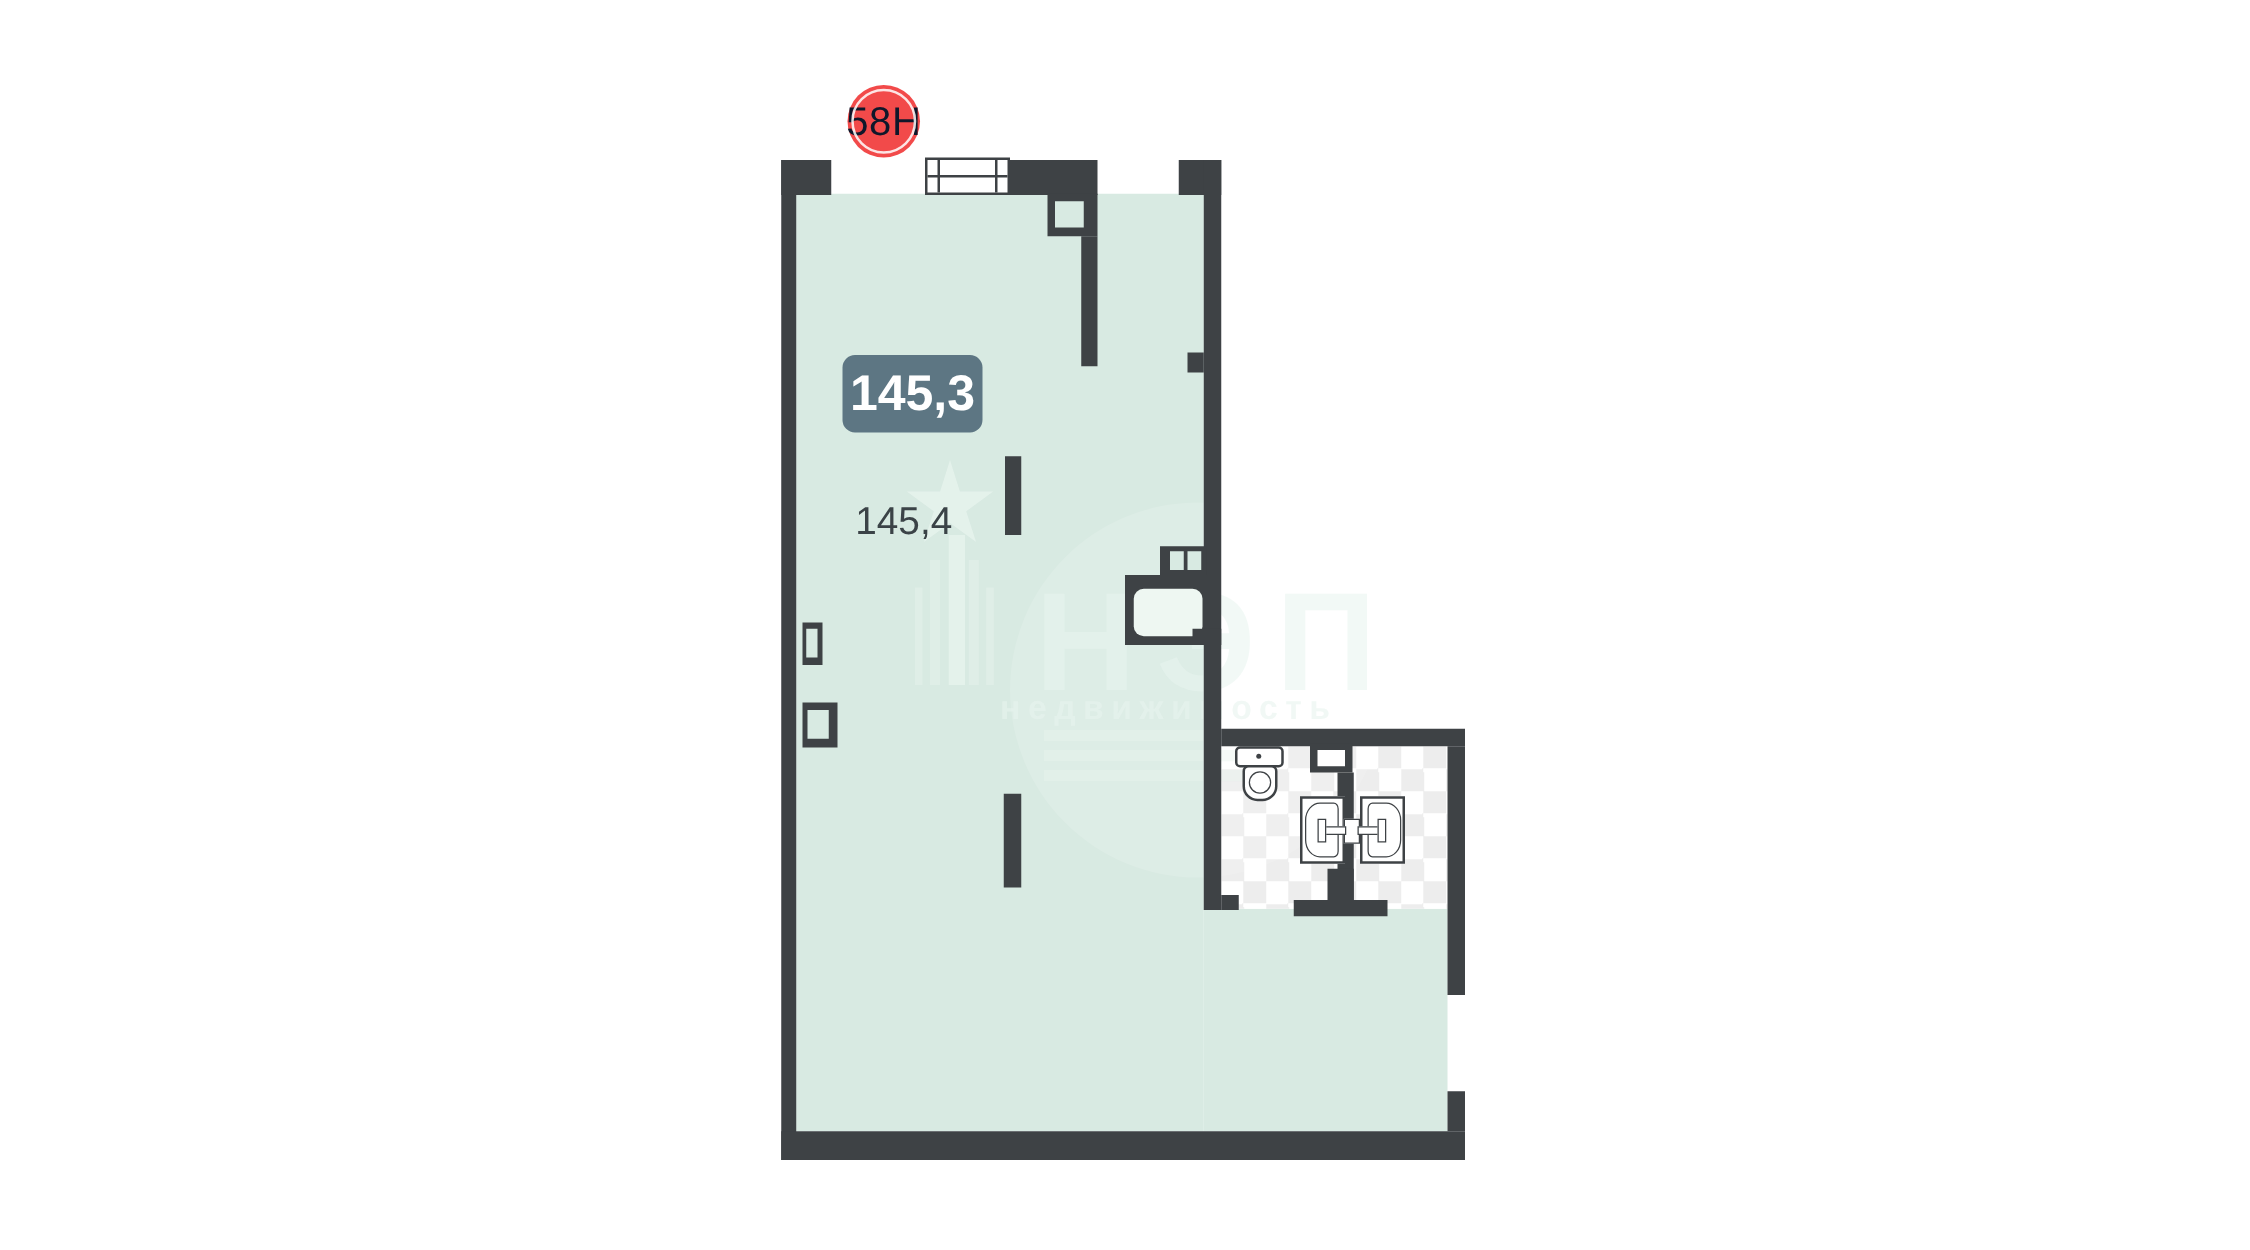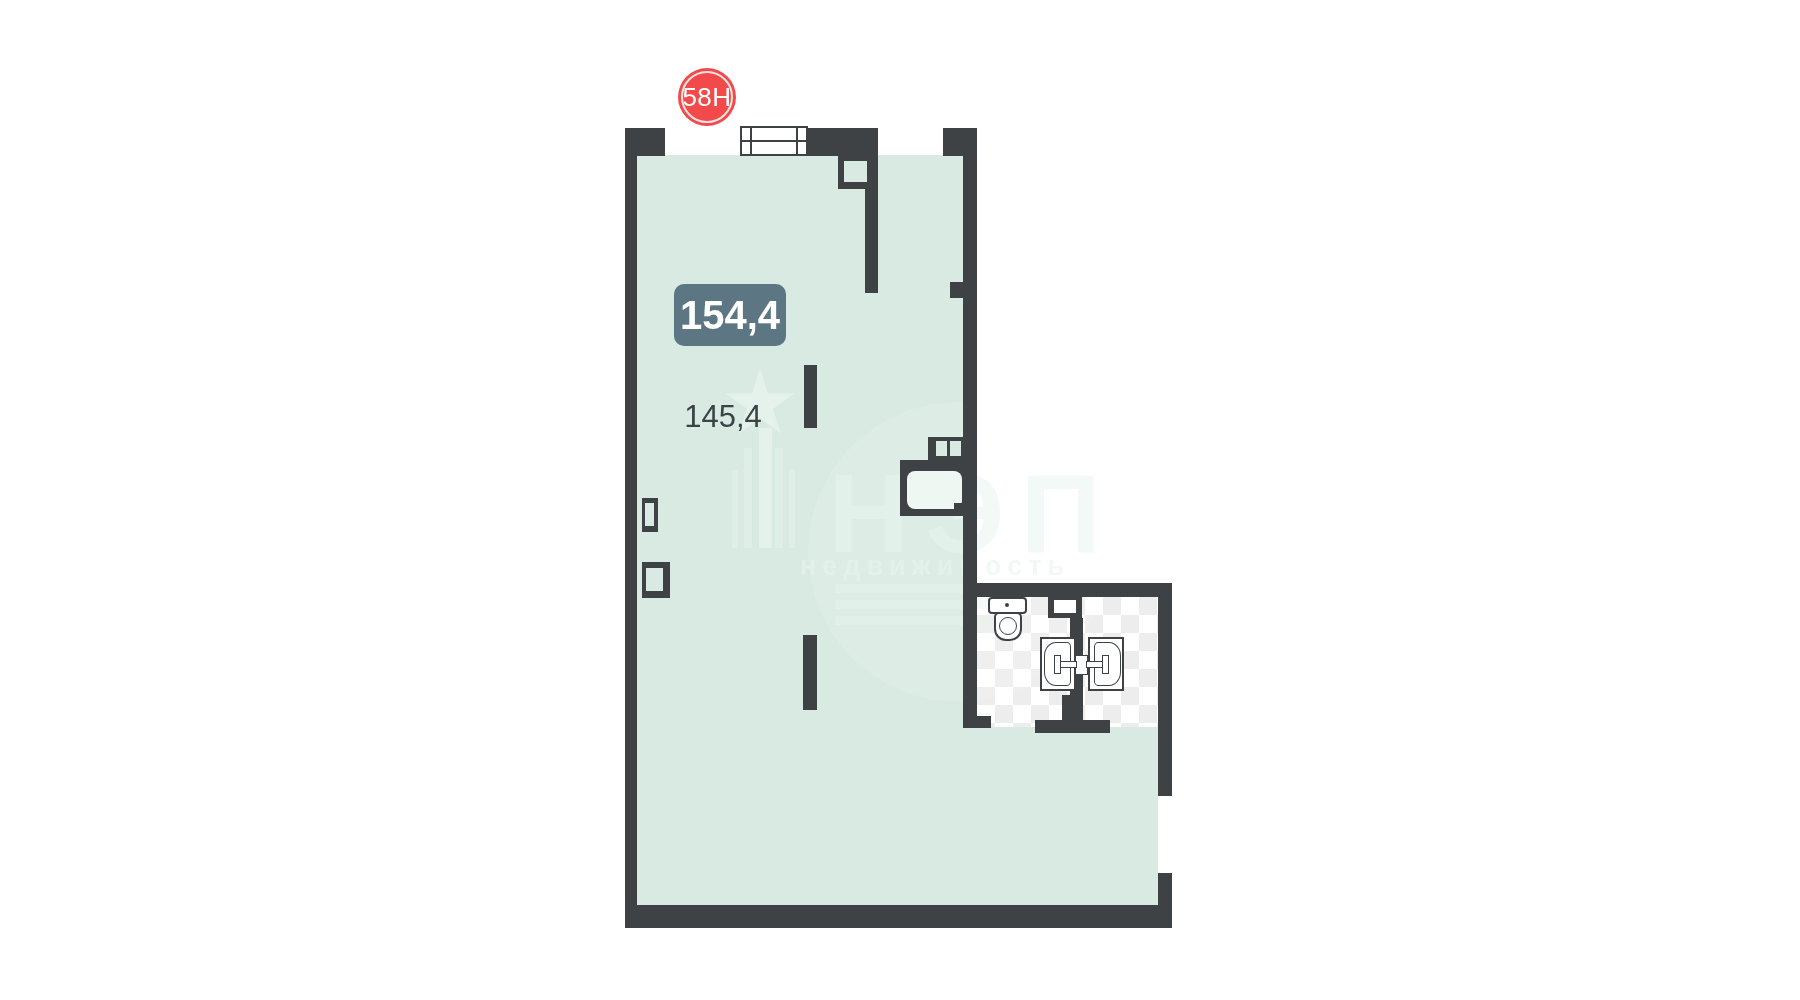--- a/index.html
+++ b/index.html
@@ -16,21 +16,21 @@
   .fixture{position:absolute;background:#ffffff;border:2px solid var(--fixture-line,#3e4245);box-sizing:border-box;}
   .thin{border-width:1.5px;}
   
   .window{position:absolute;background:#ffffff;border:2px solid var(--wall,#3e4245);box-sizing:border-box;}
   .window .mid{position:absolute;left:0;right:0;top:50%;height:2px;margin-top:-1px;background:var(--wall,#3e4245);}
   .window .vl{position:absolute;top:0;bottom:0;width:2px;background:var(--wall,#3e4245);}
   
   #badge{position:absolute;left:678px;top:68px;width:58px;height:58px;border-radius:50%;
          background:var(--badge,#f24a4a);display:flex;align-items:center;justify-content:center;cursor:pointer;}
   #badge .ring{position:absolute;inset:3px;border:2px solid rgba(255,255,255,.85);border-radius:50%;}
-  #badge .txt{color:#ffffff;font-size:26px;font-weight:500;letter-spacing:.5px;}
+  #badge .txt{color:#0f172a;font-size:32px;font-weight:500;letter-spacing:.5px;}
   
   #label-total{position:absolute;left:674px;top:284px;width:112px;height:62px;border-radius:10px;
          background:var(--area-label-bg,#5d7683);display:flex;align-items:center;justify-content:center;
          color:#ffffff;font-size:40px;font-weight:600;}
   #label-room{position:absolute;left:668px;top:398px;width:110px;height:38px;display:flex;align-items:center;
          justify-content:center;color:var(--area-text,#3b4347);font-size:31px;font-weight:500;}
   
   .wm{position:absolute;background:rgba(232,244,238,.45);}
   .wm-strong{background:rgba(236,247,241,.6);}
   #wm-star{position:absolute;left:724px;top:368px;width:72px;height:72px;background:rgba(236,247,241,.6);
@@ -113,21 +113,21 @@
   <div class="fixture" style="left:1040px;top:637px;width:36px;height:54px;"></div>
   <div class="fixture thin" style="left:1044px;top:642px;width:27px;height:44px;border-radius:12px 4px 4px 12px / 14px 5px 5px 14px;"></div>
   <div class="fixture" style="left:1088px;top:637px;width:36px;height:54px;"></div>
   <div class="fixture thin" style="left:1094px;top:642px;width:27px;height:44px;border-radius:4px 12px 12px 4px / 5px 14px 14px 5px;"></div>
   <div class="fixture thin" style="left:1075px;top:655px;width:13px;height:20px;"></div>
   <div class="fixture thin" style="left:1058px;top:661px;width:19px;height:7px;"></div>
   <div class="fixture thin" style="left:1054px;top:655px;width:7px;height:19px;"></div>
   <div class="fixture thin" style="left:1086px;top:661px;width:19px;height:7px;"></div>
   <div class="fixture thin" style="left:1102px;top:655px;width:7px;height:19px;"></div>
 
-  <div id="label-total">154,4</div>
+  <div id="label-total">145,3</div>
   <div id="label-room">145,4</div>
 
   <div id="badge">
     <div class="ring"></div>
     <div class="txt">58Н</div>
   </div>
 
 </div>
 
 </body></html>

